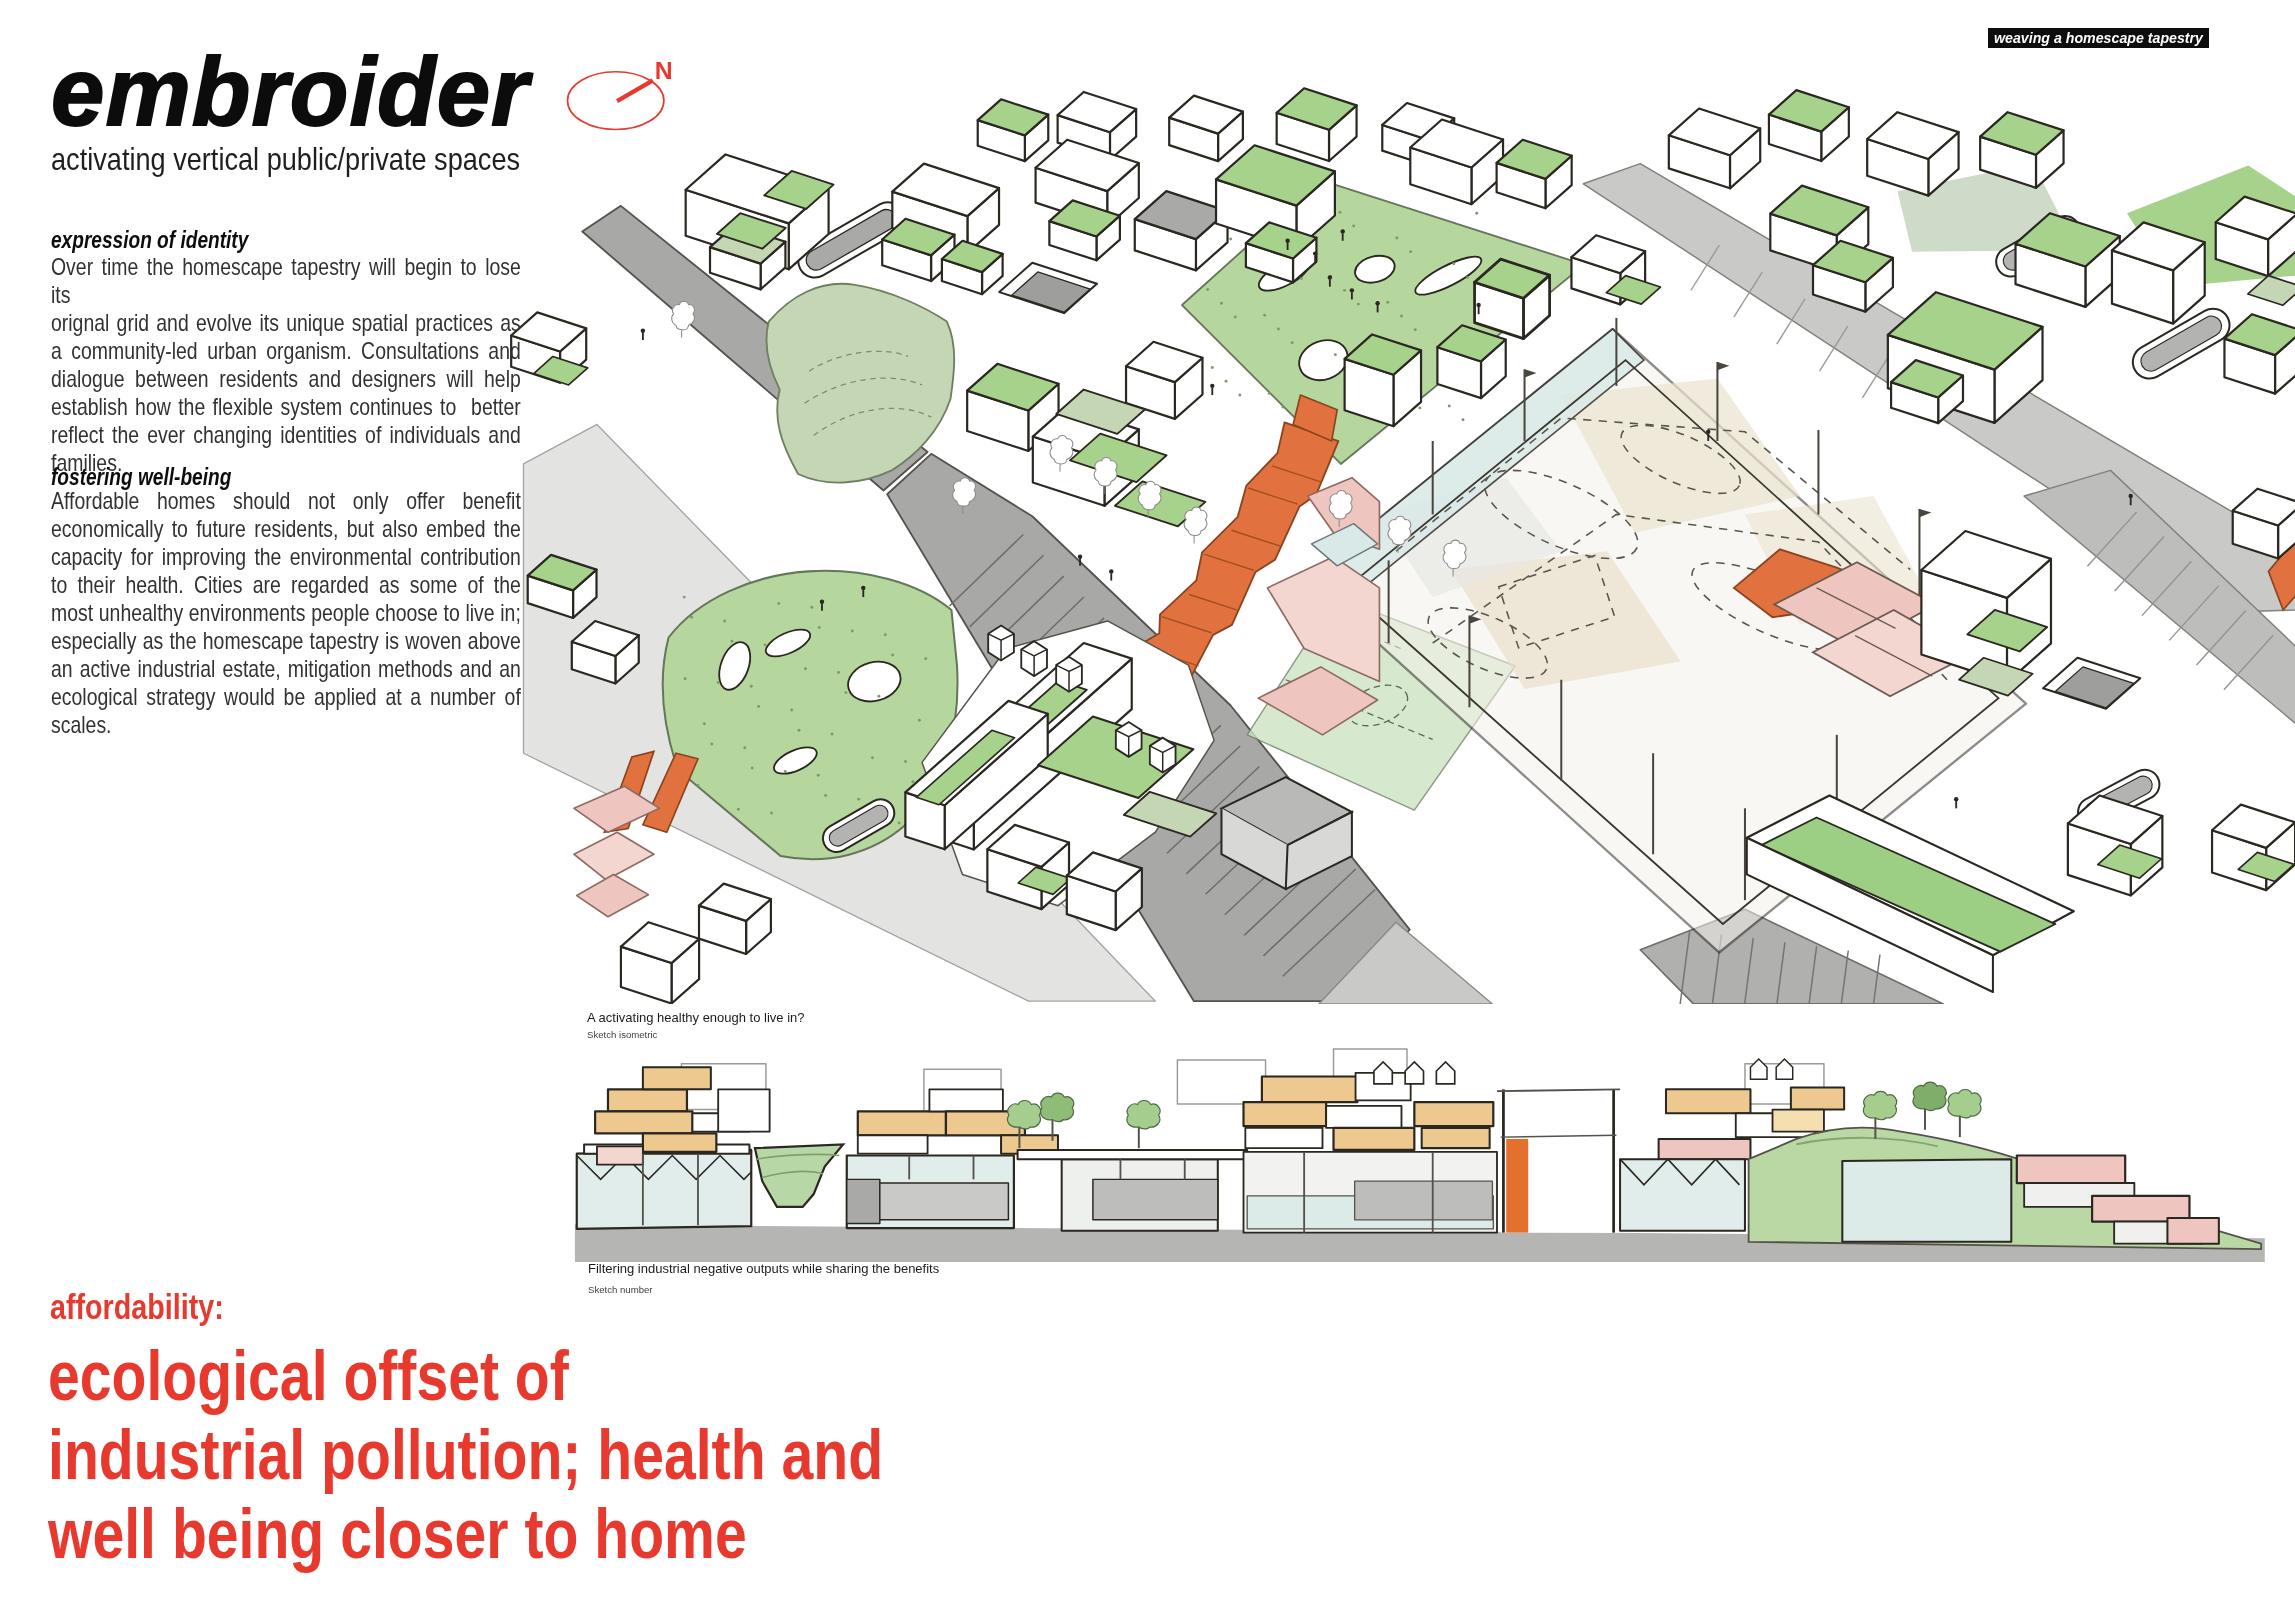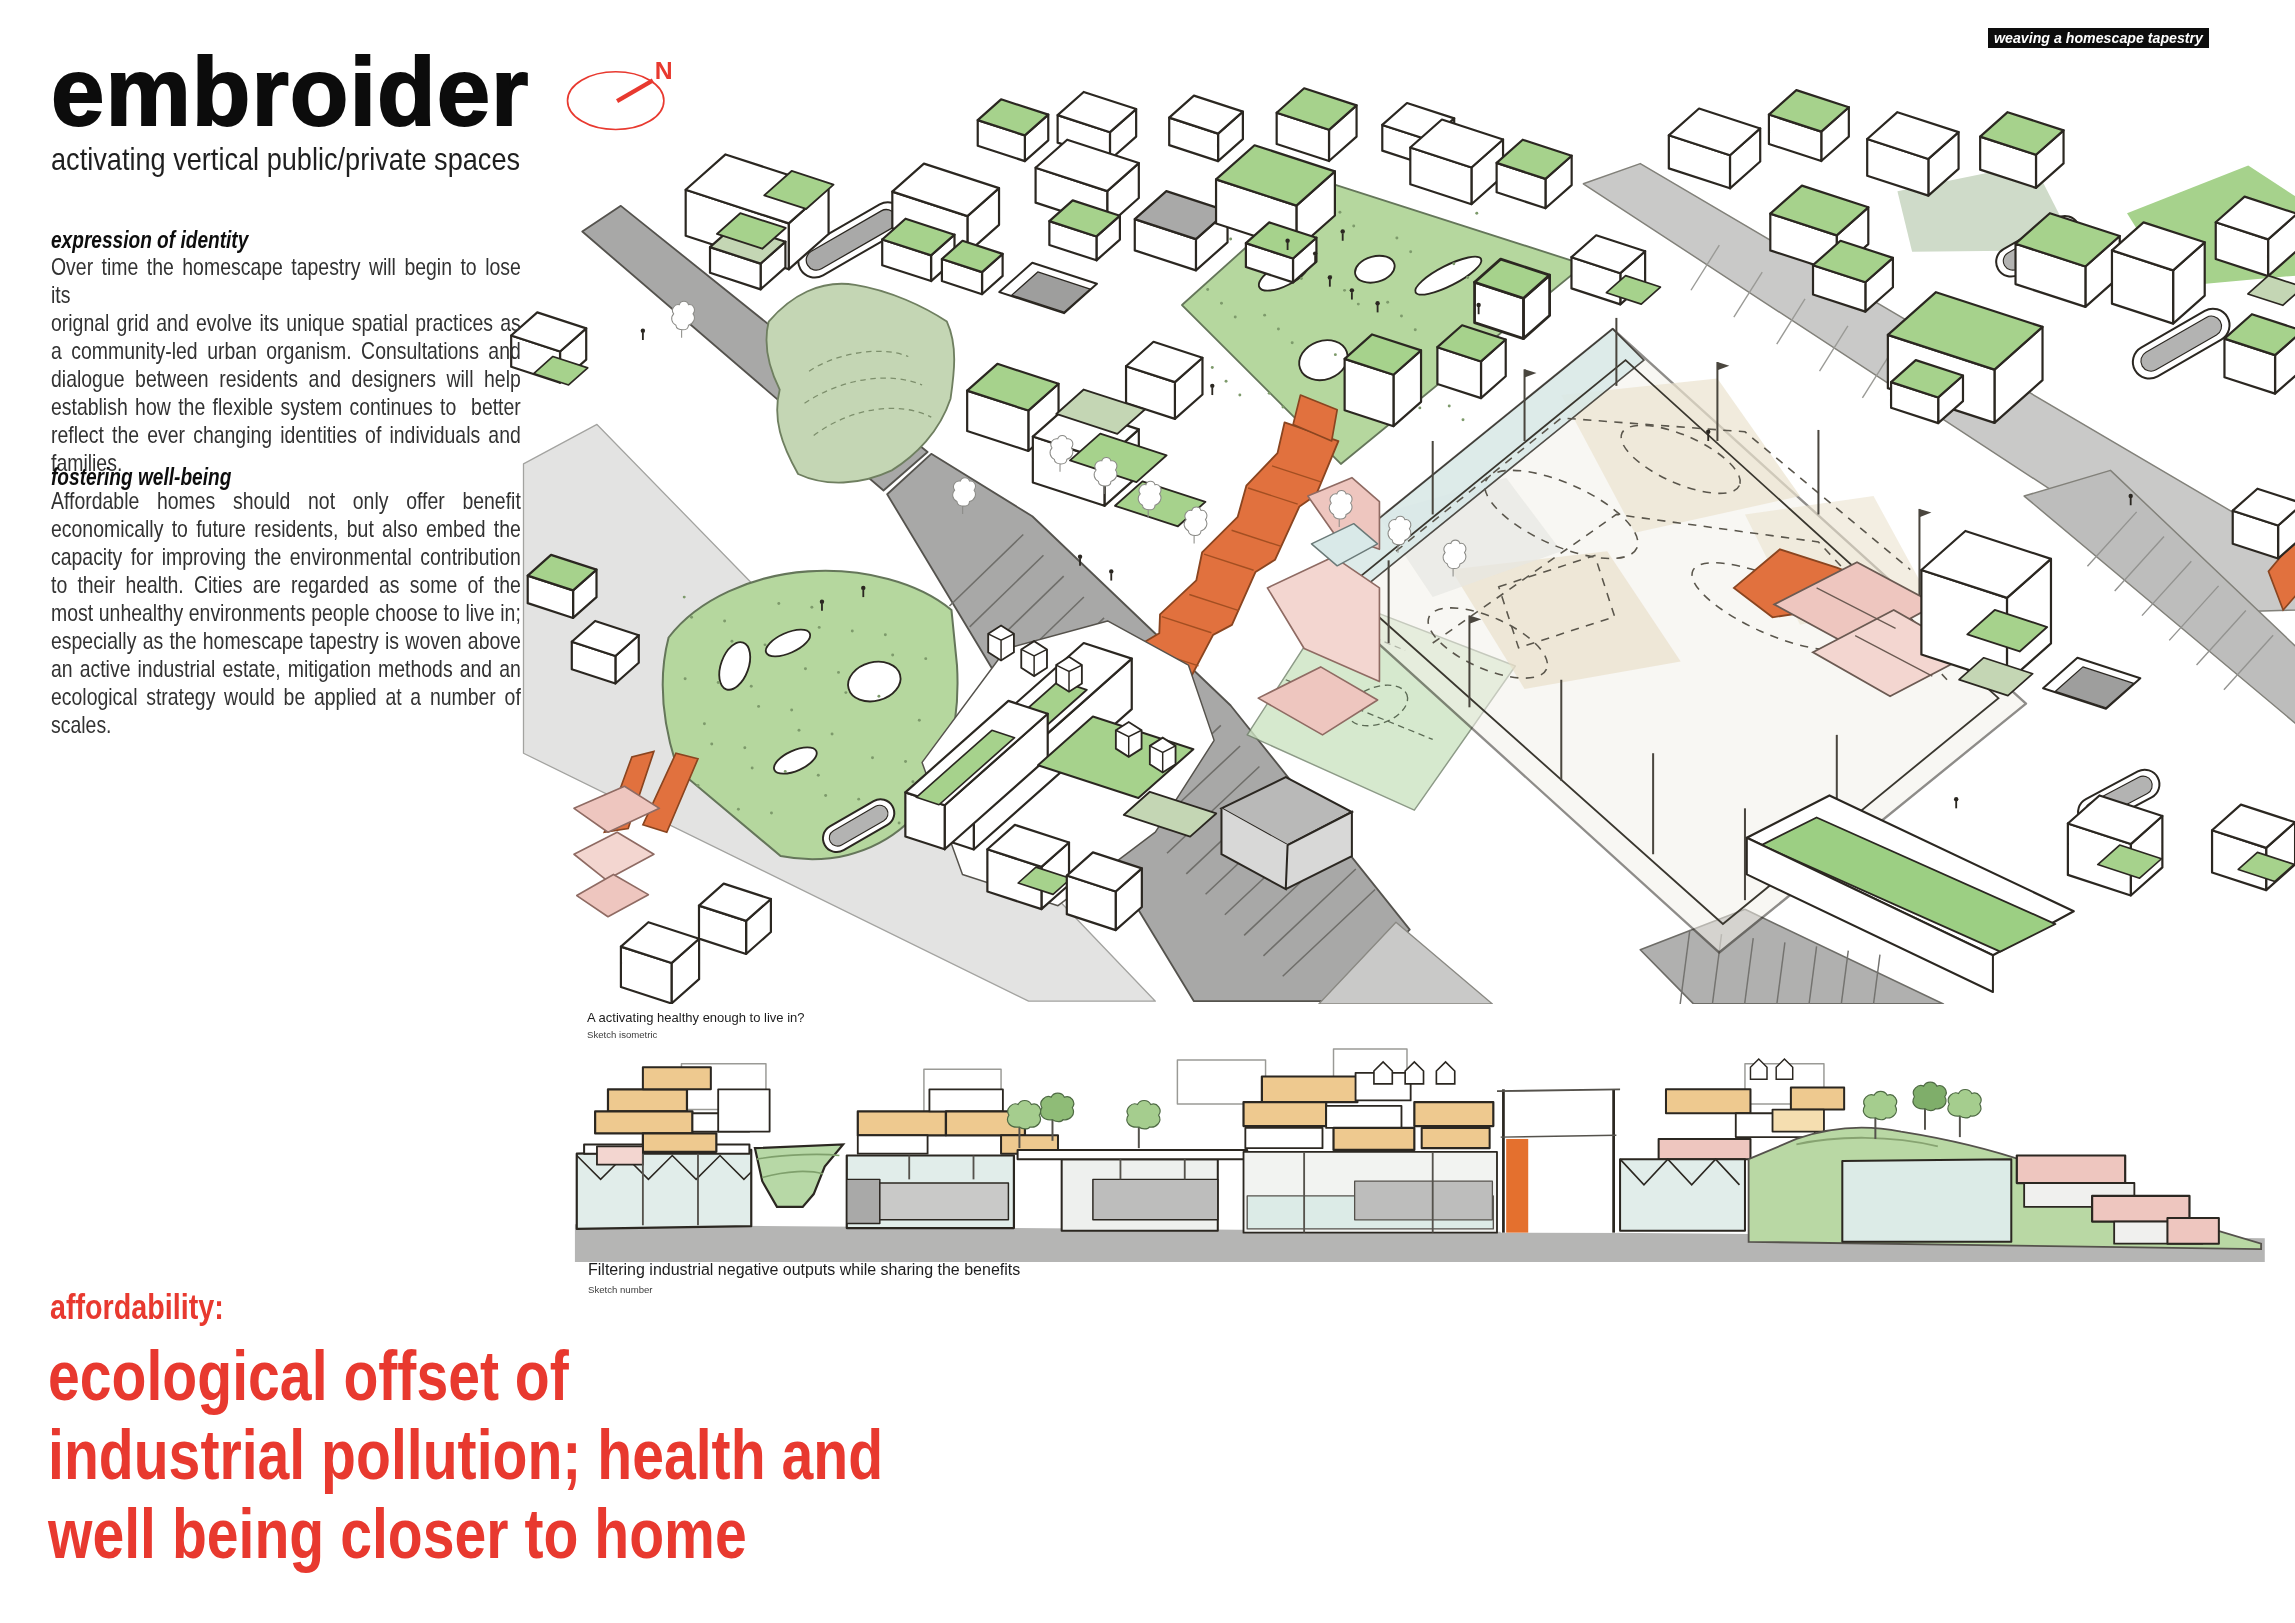--- a/index.html
+++ b/index.html
@@ -908,21 +908,21 @@
 
 <g>
       <rect x="2196" y="1258" width="118" height="30" fill="#eec6bf" stroke="#2b2721" stroke-width="2.4" stroke-linejoin="round"></rect>
 <rect x="2204" y="1288" width="120" height="26" fill="#f0f0ee" stroke="#2b2721" stroke-width="2.0" stroke-linejoin="round"></rect>
 <rect x="2278" y="1302" width="106" height="28" fill="#eec6bf" stroke="#2b2721" stroke-width="2.4" stroke-linejoin="round"></rect>
 <rect x="2302" y="1330" width="96" height="24" fill="#f0f0ee" stroke="#2b2721" stroke-width="2.0" stroke-linejoin="round"></rect>
 <rect x="2360" y="1326" width="56" height="28" fill="#eec6bf" stroke="#2b2721" stroke-width="2.2" stroke-linejoin="round"></rect>
     </g>
 </svg>
 
-<div class="abs" style="left:51px;top:45px;font-size:96px;line-height:94px;font-weight:bold;color:#0c0c0c;letter-spacing:1px;-webkit-text-stroke:1.8px #0c0c0c;">embroider</div>
+<div class="abs" style="left:51px;top:45px;font-size:96px;line-height:94px;font-weight:bold;font-style:italic;color:#0c0c0c;letter-spacing:1px;-webkit-text-stroke:1.8px #0c0c0c;">embroider</div>
 
 <svg class="abs" style="left:551px;top:46px" width="156" height="101" viewBox="0 0 170 110">
 <ellipse cx="70.5" cy="59.5" rx="52.5" ry="31.5" fill="none" stroke="#e8392f" stroke-width="1.8"></ellipse>
 <line x1="72" y1="60" x2="111" y2="37.5" stroke="#e8392f" stroke-width="4.6"></line>
 <text x="113" y="36" fill="#e8392f" font-size="27" font-weight="bold" font-family="Liberation Sans">N</text>
 </svg>
 
 <div class="abs cx" style="left:51px;top:141px;font-size:32px;color:#1f1f1f;transform:scaleX(0.848);white-space:nowrap;">activating vertical public/private spaces</div>
 
 <div class="abs" style="left:1988px;top:27.5px;width:221px;height:20px;background:#0d0d0d;color:#ffffff;font-size:14.2px;font-weight:bold;font-style:italic;line-height:20px;text-align:center;white-space:nowrap;">weaving a homescape tapestry</div>
@@ -949,19 +949,19 @@
 <div class="just">most unhealthy environments people choose to live in;</div>
 <div class="just">especially as the homescape tapestry is woven above</div>
 <div class="just">an active industrial estate, mitigation methods and an</div>
 <div class="just">ecological strategy would be applied at a number of</div>
 <div>scales.</div>
 </div>
 
 <div class="abs" style="left:587px;top:1010px;font-size:13px;color:#1c1c1c;">A activating healthy enough to live in?</div>
 <div class="abs" style="left:587px;top:1029px;font-size:9.6px;color:#3c3c3c;">Sketch isometric</div>
 
-<div class="abs" style="left:588px;top:1261px;font-size:16px;color:#1c1c1c;">Filtering industrial negative outputs while sharing the benefits</div>
+<div class="abs" style="left:588px;top:1261px;font-size:13px;color:#1c1c1c;">Filtering industrial negative outputs while sharing the benefits</div>
 <div class="abs" style="left:588px;top:1284px;font-size:9.6px;color:#3c3c3c;">Sketch number</div>
 
 <div class="abs cx" style="left:50px;top:1287px;font-size:35px;font-weight:bold;color:#e8392f;transform:scaleX(0.82);white-space:nowrap;">affordability:</div>
 
 <div class="abs cx" style="left:48px;top:1336px;font-size:71px;line-height:79px;font-weight:bold;color:#e8392f;transform:scaleX(0.805);white-space:nowrap;">ecological offset of<br>industrial pollution; health and<br>well being closer to home</div>
 
 
 </body></html>

